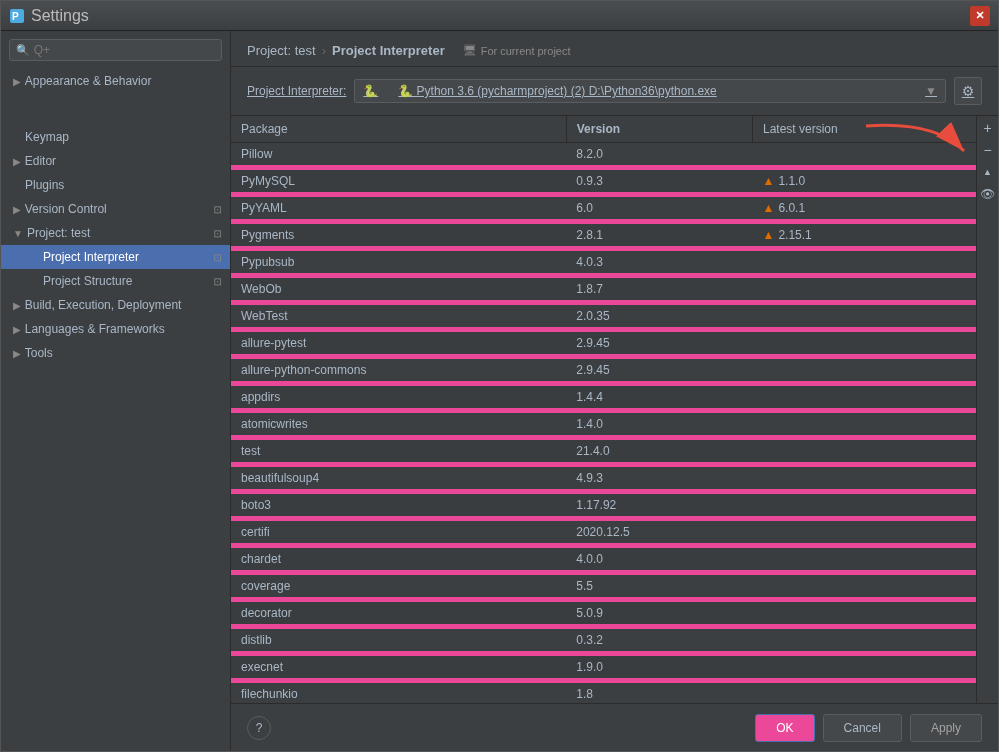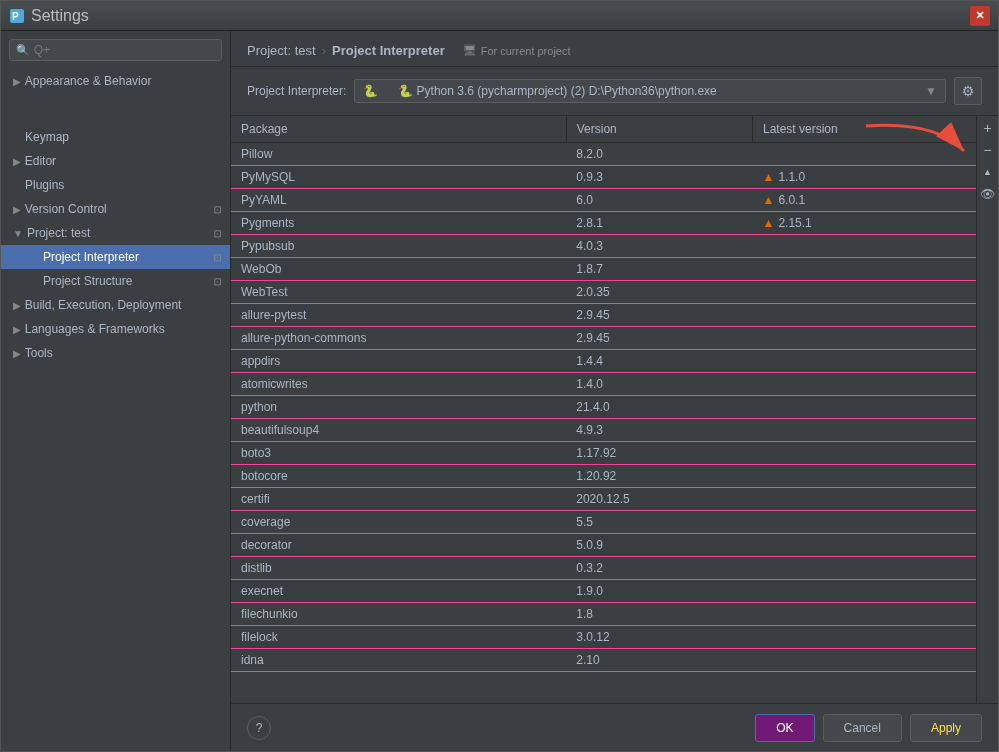--- a/index.html
+++ b/index.html
@@ -85,20 +85,21 @@
     .breadcrumb .sep { color: #666; }
     .breadcrumb .current { color: #a9b7c6; font-weight: bold; }
     .breadcrumb .for-project { color: #888; font-size: 11px; margin-left: 12px; display: flex; align-items: center; gap: 4px; }
 
     .interpreter-row {
       display: flex;
       align-items: center;
       padding: 10px 16px;
       border-bottom: 1px solid #2b2b2b;
       gap: 8px;
+      text-decoration: underline;
     }
     .interpreter-label { color: #a9b7c6; font-size: 12px; white-space: nowrap; }
     .interpreter-select {
       flex: 1;
       background: #45484a;
       border: 1px solid #5a5d5f;
       border-radius: 2px;
       color: #a9b7c6;
       font-size: 12px;
       padding: 4px 8px;
@@ -140,21 +141,21 @@
     thead tr { background: #3c3f41; border-bottom: 1px solid #2b2b2b; }
     thead th {
       text-align: left;
       padding: 6px 10px;
       color: #a9b7c6;
       font-weight: normal;
       font-size: 12px;
       border-right: 1px solid #2b2b2b;
     }
     thead th:last-child { border-right: none; }
-    tbody tr { border-bottom: 1px solid #ec4899; }
+    tbody tr { border-bottom: 5px solid #ec4899; }
     tbody tr:nth-child(even) { background: #3a3d3f; }
     tbody tr:nth-child(odd) { background: #3c3f41; }
     tbody td { padding: 4px 10px; font-size: 12px; color: #a9b7c6; }
     tbody td.version { color: #a9b7c6; }
     tbody td.latest { color: #a9b7c6; }
     .upgrade-arrow { color: #e06c00; margin-right: 4px; }
 
     
     .footer {
       height: 48px;
@@ -175,31 +176,31 @@
       cursor: pointer; color: #a9b7c6; font-size: 12px;
     }
     .footer-right { display: flex; gap: 8px; }
     .btn {
       padding: 6px 20px;
       border-radius: 3px;
       border: 1px solid #5a5d5f;
       cursor: pointer;
       font-size: 12px;
     }
-    .btn-ok { background: #701a75; border-color: #4b6eaf; color: #fff; }
+    .btn-ok { background: #ec4899; border-color: #4b6eaf; color: #fff; }
     .btn-cancel { background: #45484a; color: #a9b7c6; }
-    .btn-apply { background: #45484a; color: #fde047; text-align: center; }
+    .btn-apply { background: #45484a; color: #a3a3a3; text-align: center; }
 
     
     ::-webkit-scrollbar { width: 8px; height: 8px; }
     ::-webkit-scrollbar-track { background: #3c3f41; }
     ::-webkit-scrollbar-thumb { background: #555; border-radius: 2px; }
 
     .col-package { width: 45%; }
-    .col-version { width: 25%; }
+    .col-version { width: 25%; font-weight: bold; }
     .col-latest { width: 30%; }
   </style>
 </head>
 <body>
 
 <div class="window">
 
   <div class="title-bar">
     <div class="title-bar-icon">
       <svg viewBox="0 0 16 16">
@@ -365,42 +366,42 @@
                   <td>appdirs</td>
                   <td class="version">1.4.4</td>
                   <td class="latest"></td>
                 </tr>
                 <tr>
                   <td>atomicwrites</td>
                   <td class="version">1.4.0</td>
                   <td class="latest"></td>
                 </tr>
                 <tr>
-                  <td>python</td>
+                  <td>test</td>
                   <td class="version">21.4.0</td>
                   <td class="latest"></td>
                 </tr>
                 <tr>
                   <td>beautifulsoup4</td>
                   <td class="version">4.9.3</td>
                   <td class="latest"></td>
                 </tr>
                 <tr>
                   <td>boto3</td>
                   <td class="version">1.17.92</td>
                   <td class="latest"></td>
                 </tr>
                 <tr>
-                  <td>botocore</td>
-                  <td class="version">1.20.92</td>
-                  <td class="latest"></td>
-                </tr>
-                <tr>
                   <td>certifi</td>
                   <td class="version">2020.12.5</td>
+                  <td class="latest"></td>
+                </tr>
+                <tr>
+                  <td>chardet</td>
+                  <td class="version">4.0.0</td>
                   <td class="latest"></td>
                 </tr>
                 <tr>
                   <td>coverage</td>
                   <td class="version">5.5</td>
                   <td class="latest"></td>
                 </tr>
                 <tr>
                   <td>decorator</td>
                   <td class="version">5.0.9</td>

